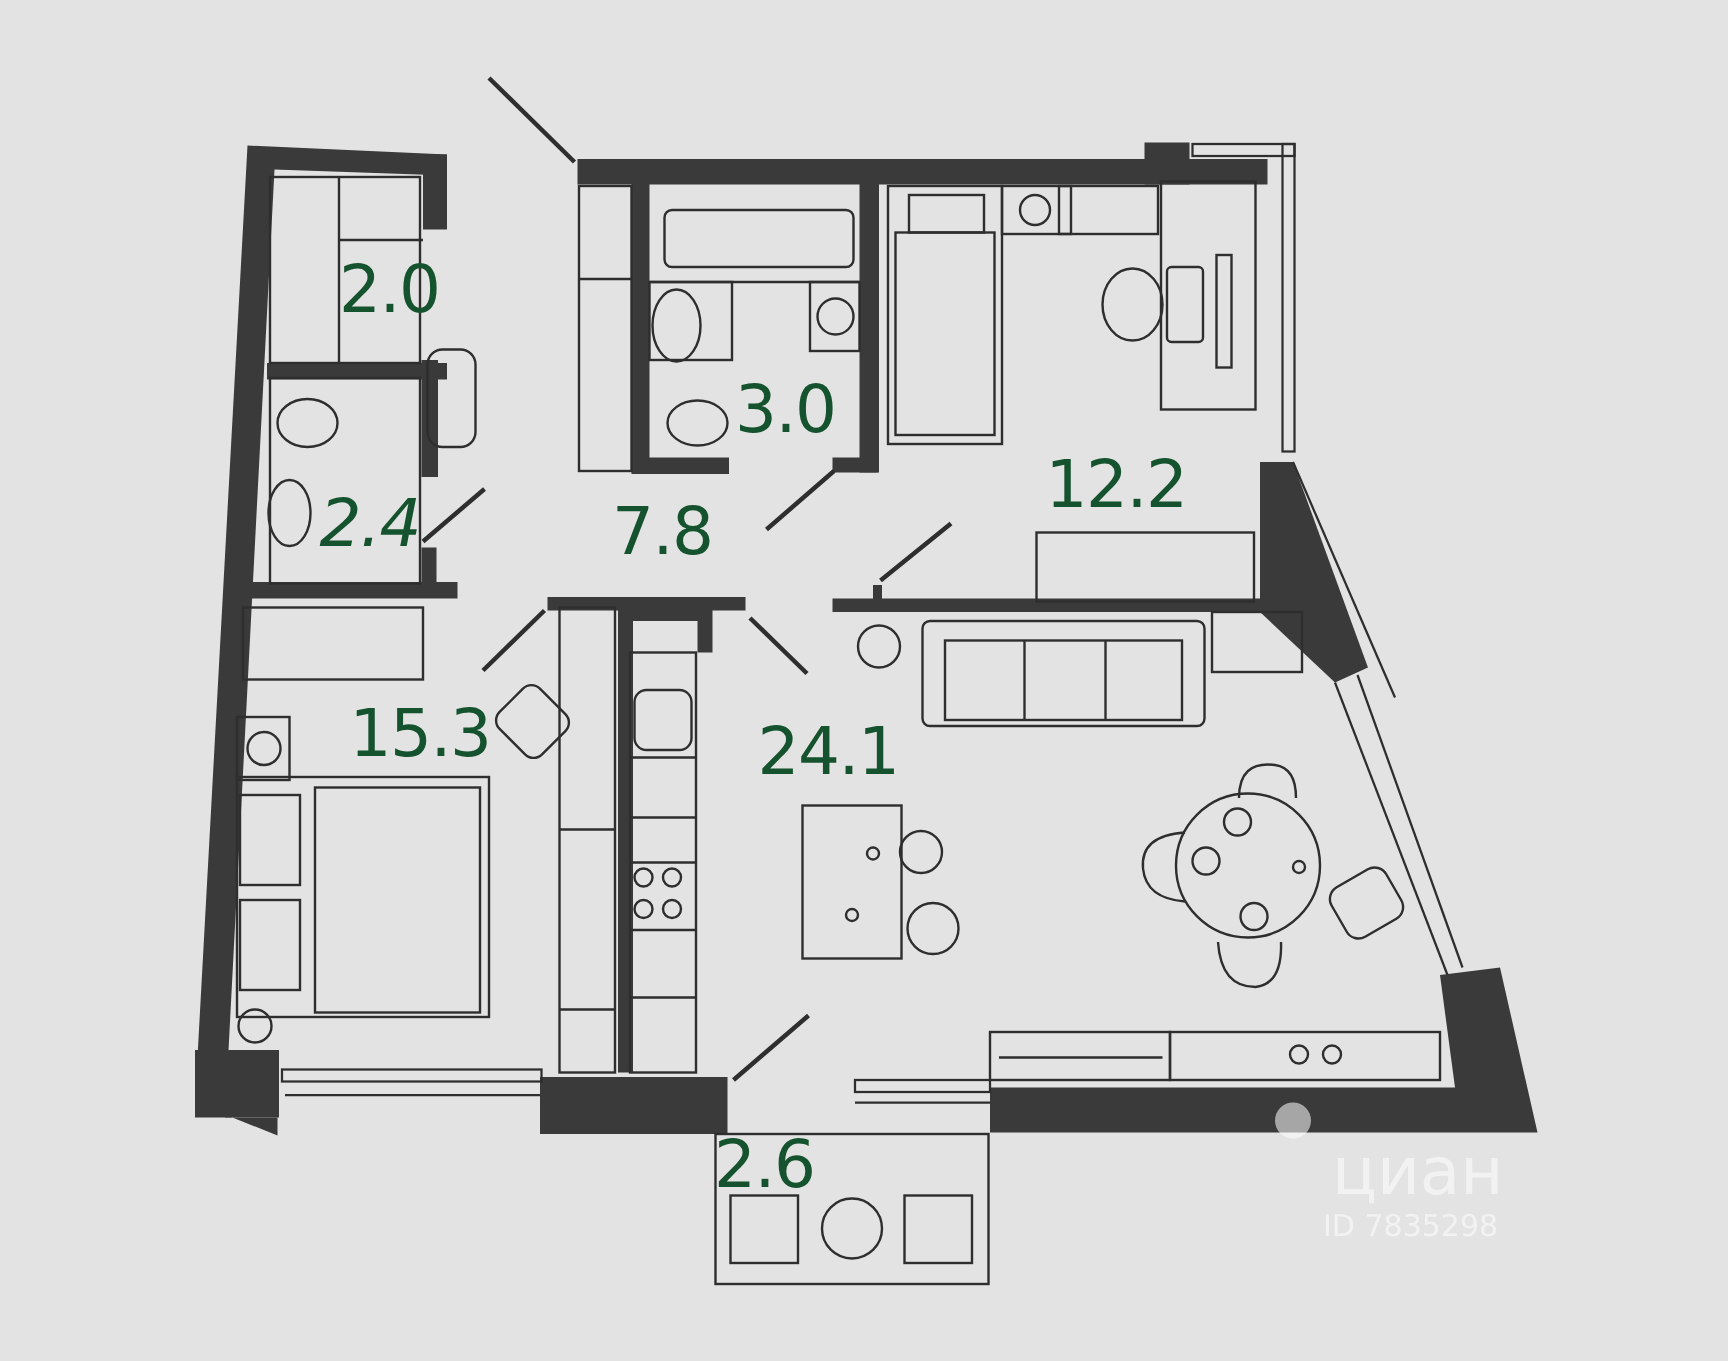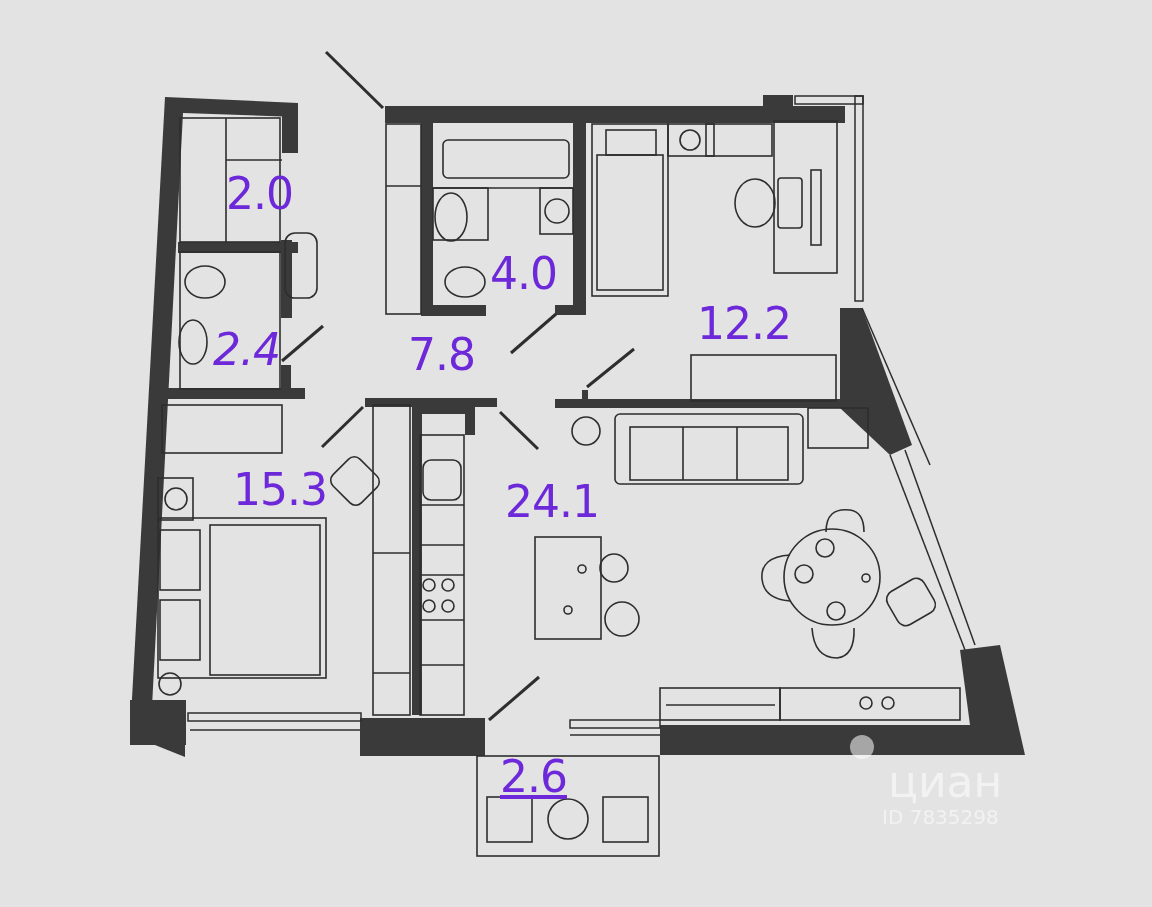--- a/index.html
+++ b/index.html
@@ -1,18 +1,18 @@
 <!DOCTYPE html>
 <html><head>
 <meta charset="utf-8">
 <style>
   html, body { margin:0; padding:0; }
   body { width:1152px; height:907px; background:#e3e3e3; overflow:hidden; position:relative; font-family:"Liberation Sans", sans-serif; }
   #plan { position:absolute; left:0; top:0; width:1152px; height:907px; }
-  .lbl { position:absolute; font-family:"DejaVu Sans", sans-serif; font-size:44px; color:#6d28d9; letter-spacing:-1px; line-height:1; }
+  .lbl { position:absolute; font-family:"DejaVu Sans", sans-serif; font-size:44px; color:#14532d; letter-spacing:-1px; line-height:1; }
   .wm { position:absolute; color:rgba(255,255,255,0.55); font-family:"DejaVu Sans", sans-serif; }
 </style>
 </head>
 <body>
 
 <svg id="plan" viewBox="0 0 1152 907" xmlns="http://www.w3.org/2000/svg">
   <g fill="#3a3a3a">
 
     <polygon points="165,97 298,103 298,117 183,113 150,745 185,745 185,757 130,735"></polygon>
     <rect x="130" y="700" width="56" height="45"></rect>
@@ -156,21 +156,21 @@
     <circle cx="568" cy="819" r="20"></circle>
   </g>
 
   <g fill="rgba(255,255,255,0.55)">
     <circle cx="862" cy="747" r="12"></circle>
   </g>
 </svg>
 
 <div class="lbl" style="left:226px;top:172px;">2.0</div>
 <div class="lbl" style="left:213px;top:328px;font-style:italic;">2.4</div>
-<div class="lbl" style="left:490px;top:252px;">4.0</div>
+<div class="lbl" style="left:490px;top:252px;">3.0</div>
 <div class="lbl" style="left:408px;top:333px;">7.8</div>
 <div class="lbl" style="left:697px;top:302px;">12.2</div>
 <div class="lbl" style="left:233px;top:468px;">15.3</div>
 <div class="lbl" style="left:505px;top:480px;">24.1</div>
-<div class="lbl" style="left:500px;top:755px;text-decoration:underline;">2.6</div>
+<div class="lbl" style="left:476px;top:755px;">2.6</div>
 
 <div class="wm" style="left:888px;top:756px;font-size:44px;">циан</div>
 <div class="wm" style="left:882px;top:805px;font-size:20px;">ID 7835298</div>
 
 </body></html>

